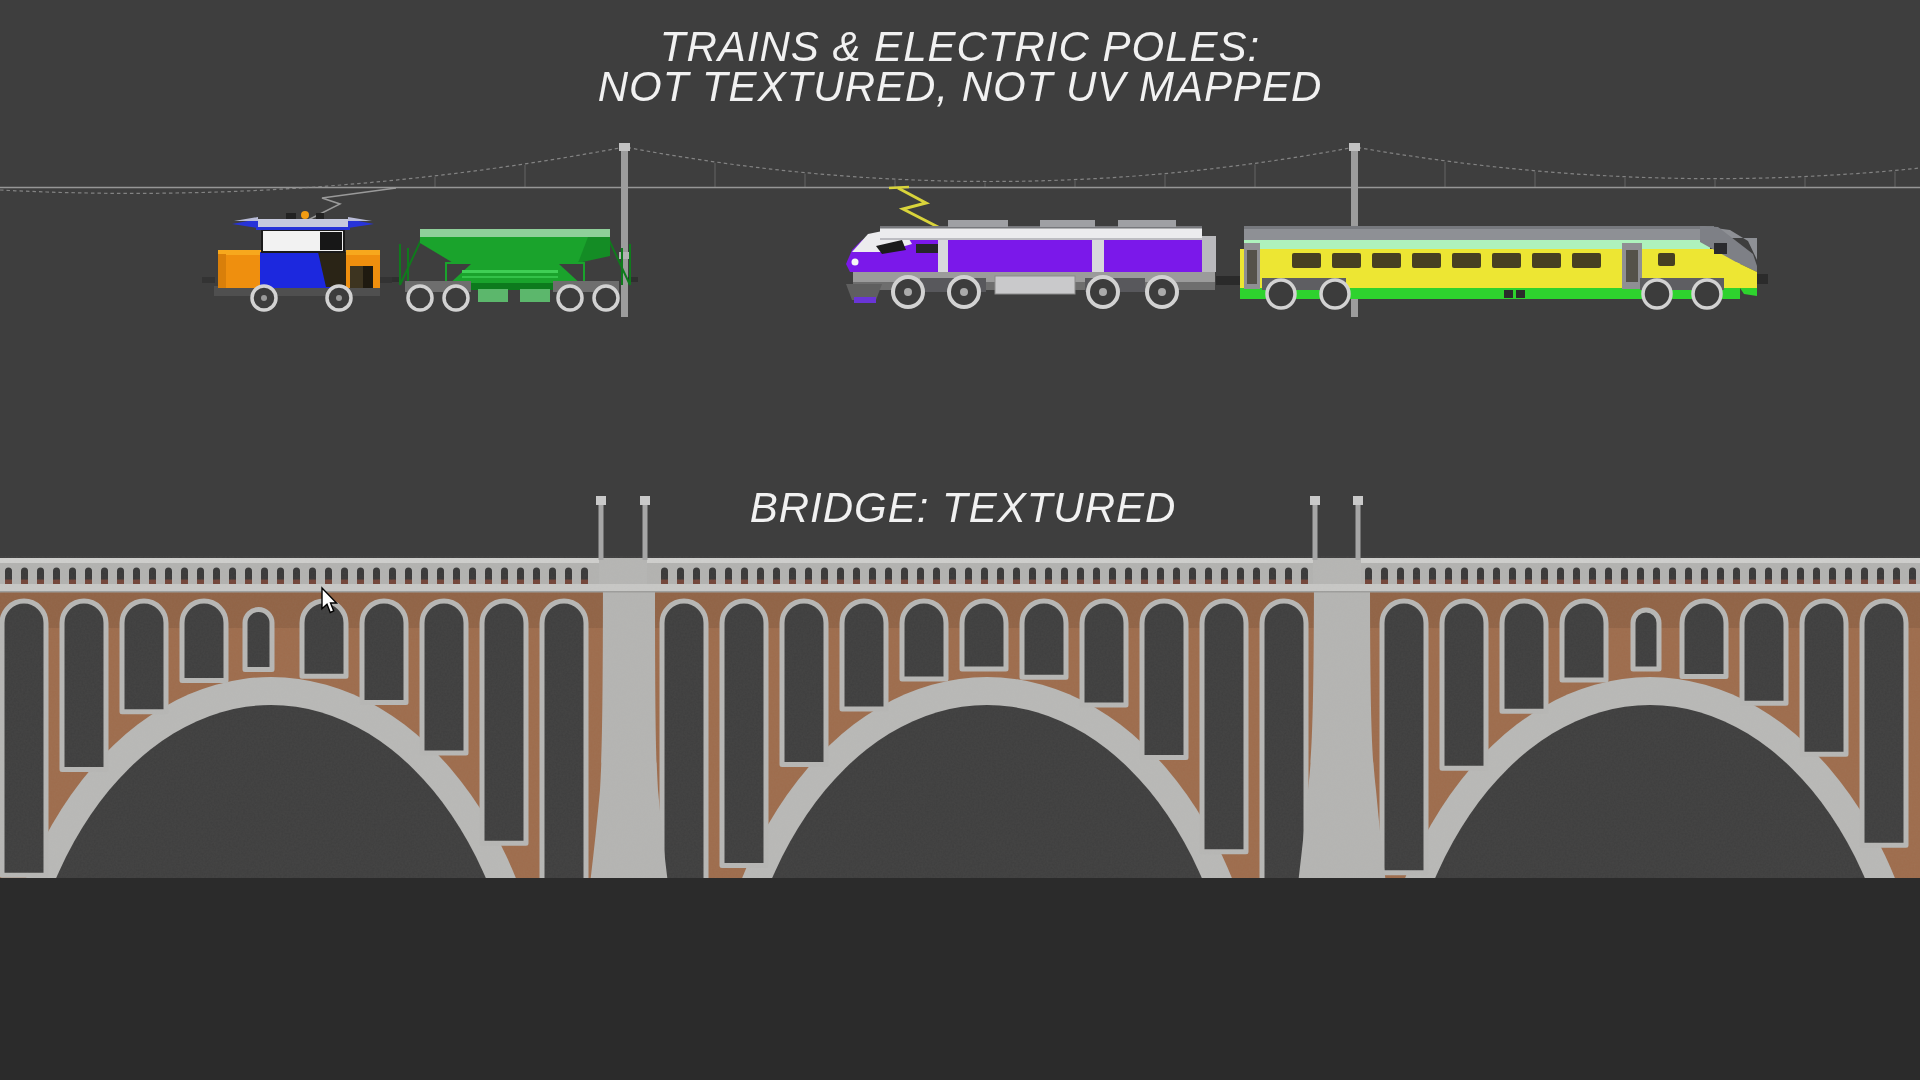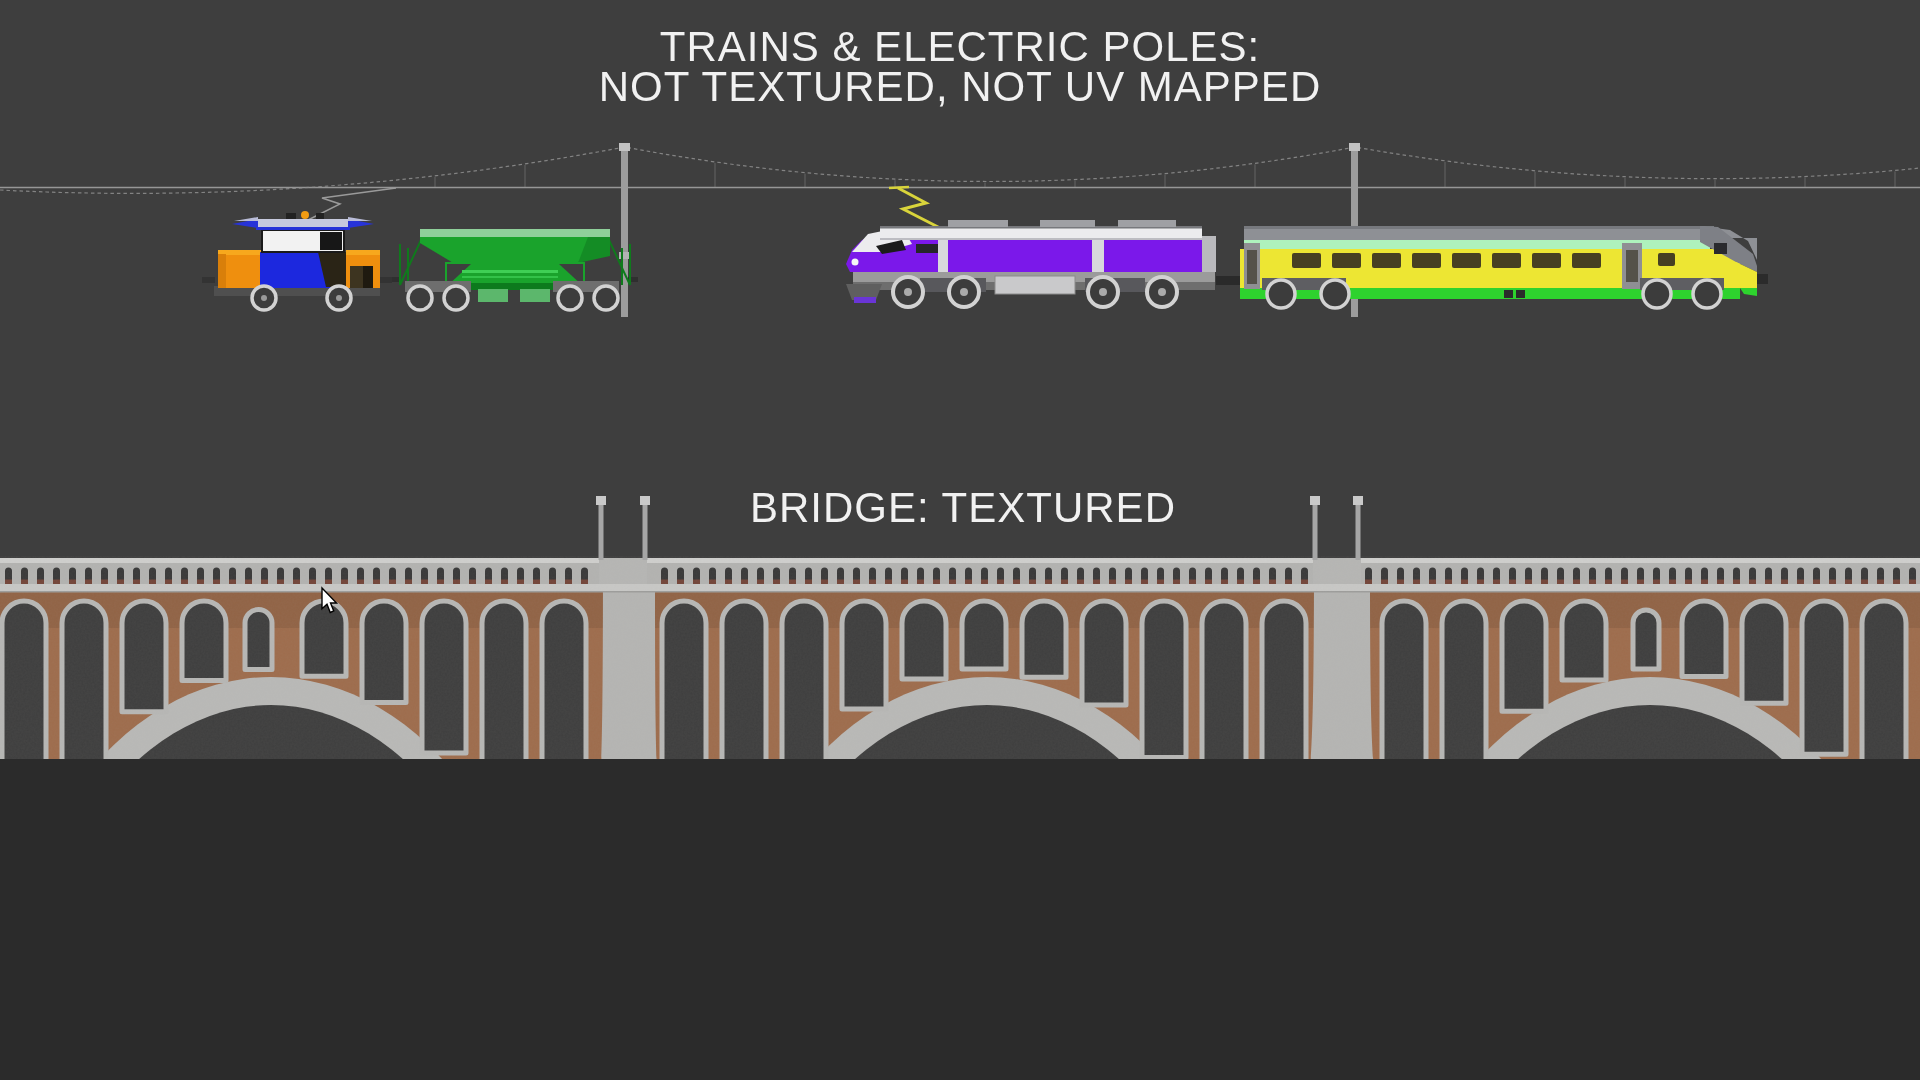--- a/index.html
+++ b/index.html
@@ -1,18 +1,18 @@
 <!DOCTYPE html>
 <html><head>
 <meta charset="utf-8">
 <style>
   html,body{margin:0;padding:0;background:#2b2b2b;}
-  #stage{position:relative;width:1920px;height:759px;overflow:hidden;
+  #stage{position:relative;width:1920px;height:878px;overflow:hidden;
          background:var(--bg,#3e3e3e);
-         font-family:"Liberation Sans",sans-serif;}
+         font-family:"Liberation Sans",sans-serif;font-style:italic;}
   svg text{font-family:"Liberation Sans",sans-serif;}
   .cap{fill:var(--text,#f1f1f1);font-size:42px;letter-spacing:1px;}
 </style>
 </head>
 <body>
 
 <div id="stage" style="--bg: #3e3e3e; --text: #f1f1f1; --wire: #8f8f8f; --mast: #9c9c9c; --mastCap: #c2c2c2; --locoOrange: #ef8f0e; --locoOrangeTop: #f7a81d; --locoOrangeDark: #d97f0a; --locoBlue: #1c28de; --locoRoof: #c7cade; --locoWhite: #f2f2f2; --wagonGreen: #1aa32c; --wagonGreenLight: #8fd09a; --wagonGreenBright: #3fcf55; --wagonGreenDark: #0d7a1d; --wagonChute: #5cb76c; --purple: #7b18ea; --locoWhite2: #ececee; --skirt: #9b9b9b; --skirtDark: #6e6e6e; --pantYellow: #d9d43b; --silverBox: #c9c9cb; --carYellow: #ede633; --carMint: #aef2bd; --carRoof: #8e9095; --carGreen: #2ed32e; --carWindow: #474022; --carDoor: #8f8f93; --wheelRim: #d2d2d2; --wheelDark: #3c3c3c; --stone: #b9b9b7; --pierStone: #b5b5b3; --brown: #9e6c4c; --parapet: #b3b3b1; --coping: #cfcfcd; --cornice: #c8c8c6; --slotDark: #383838; --slotRed: #7e4638;">
 <svg id="scene" width="1920" height="1080" viewBox="0 0 1920 1080">
 
   <defs>

